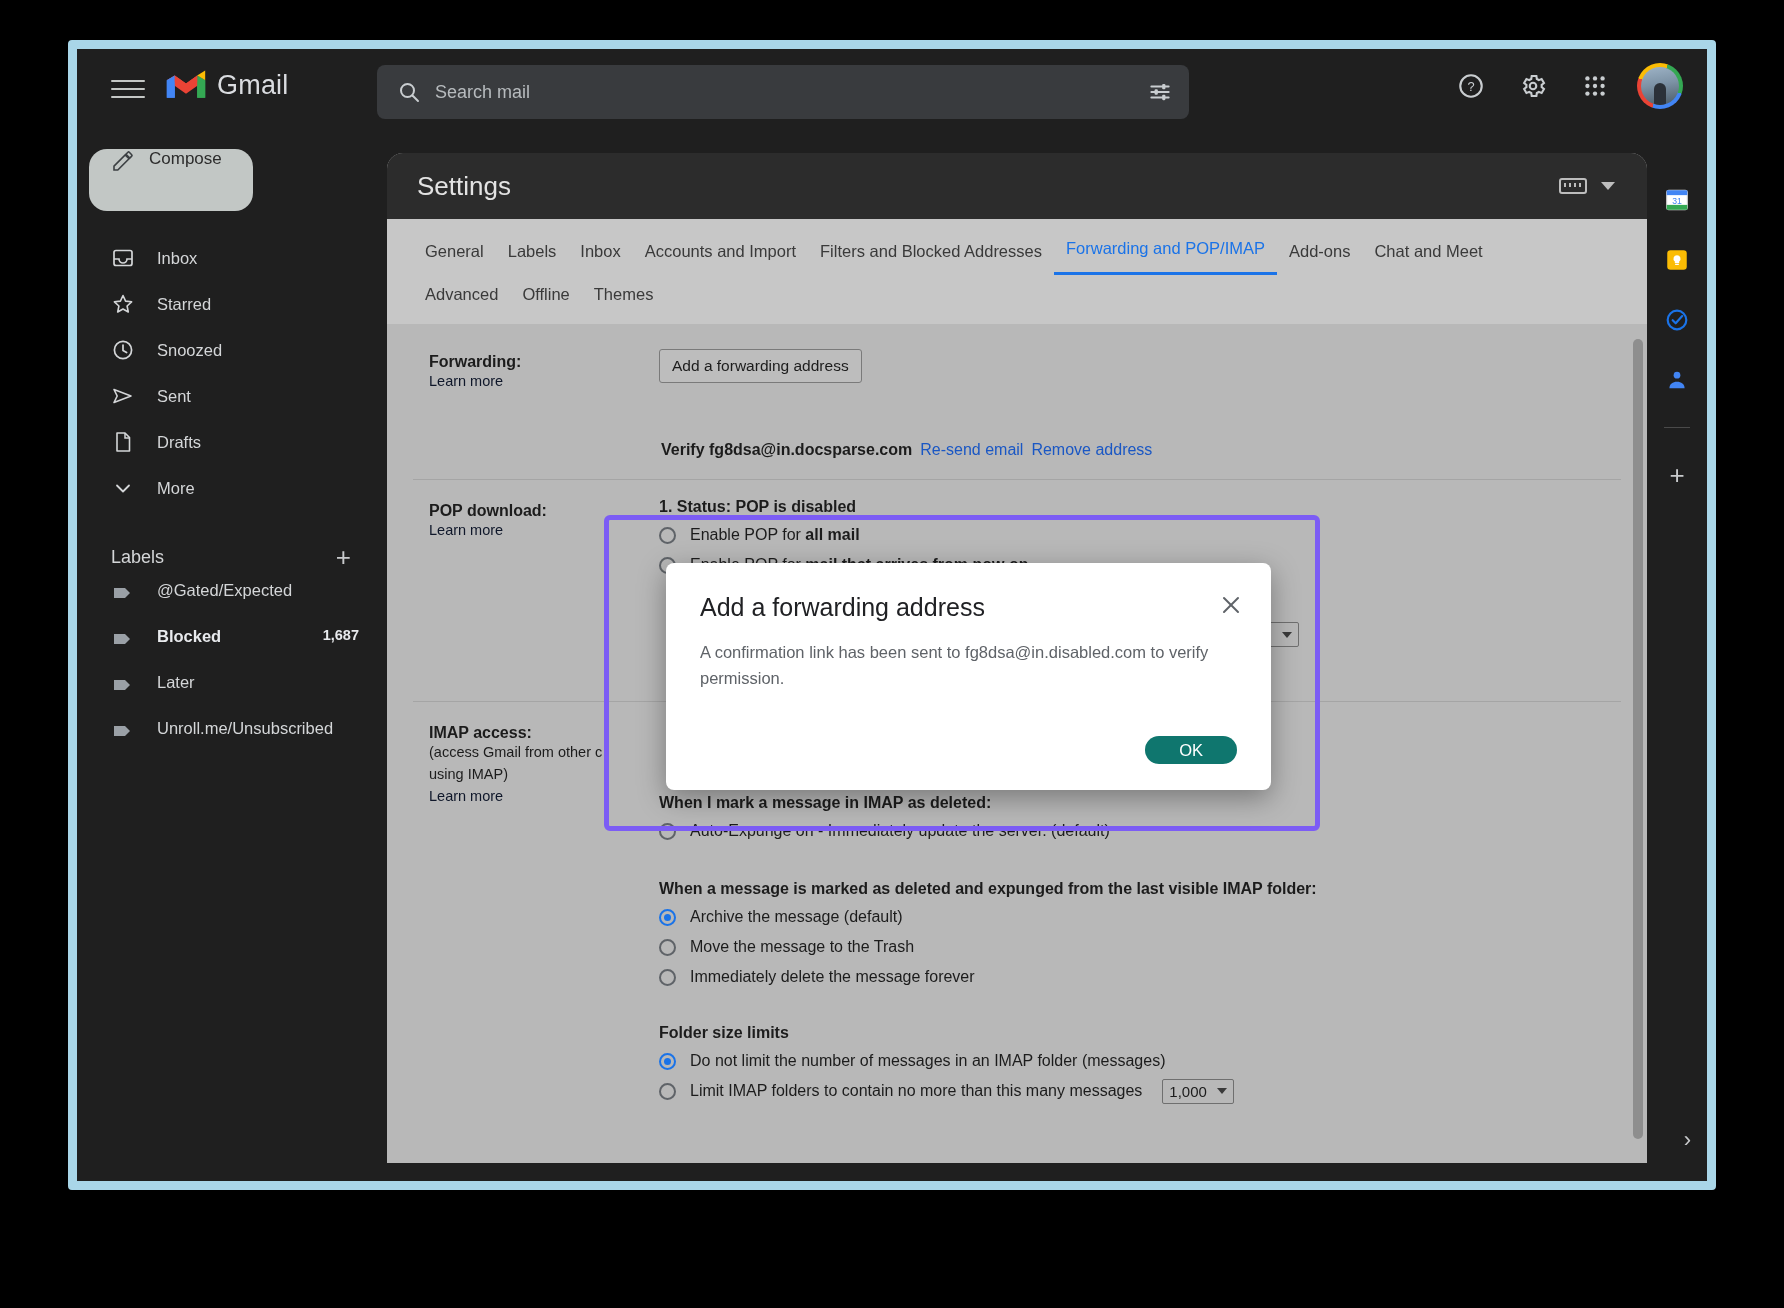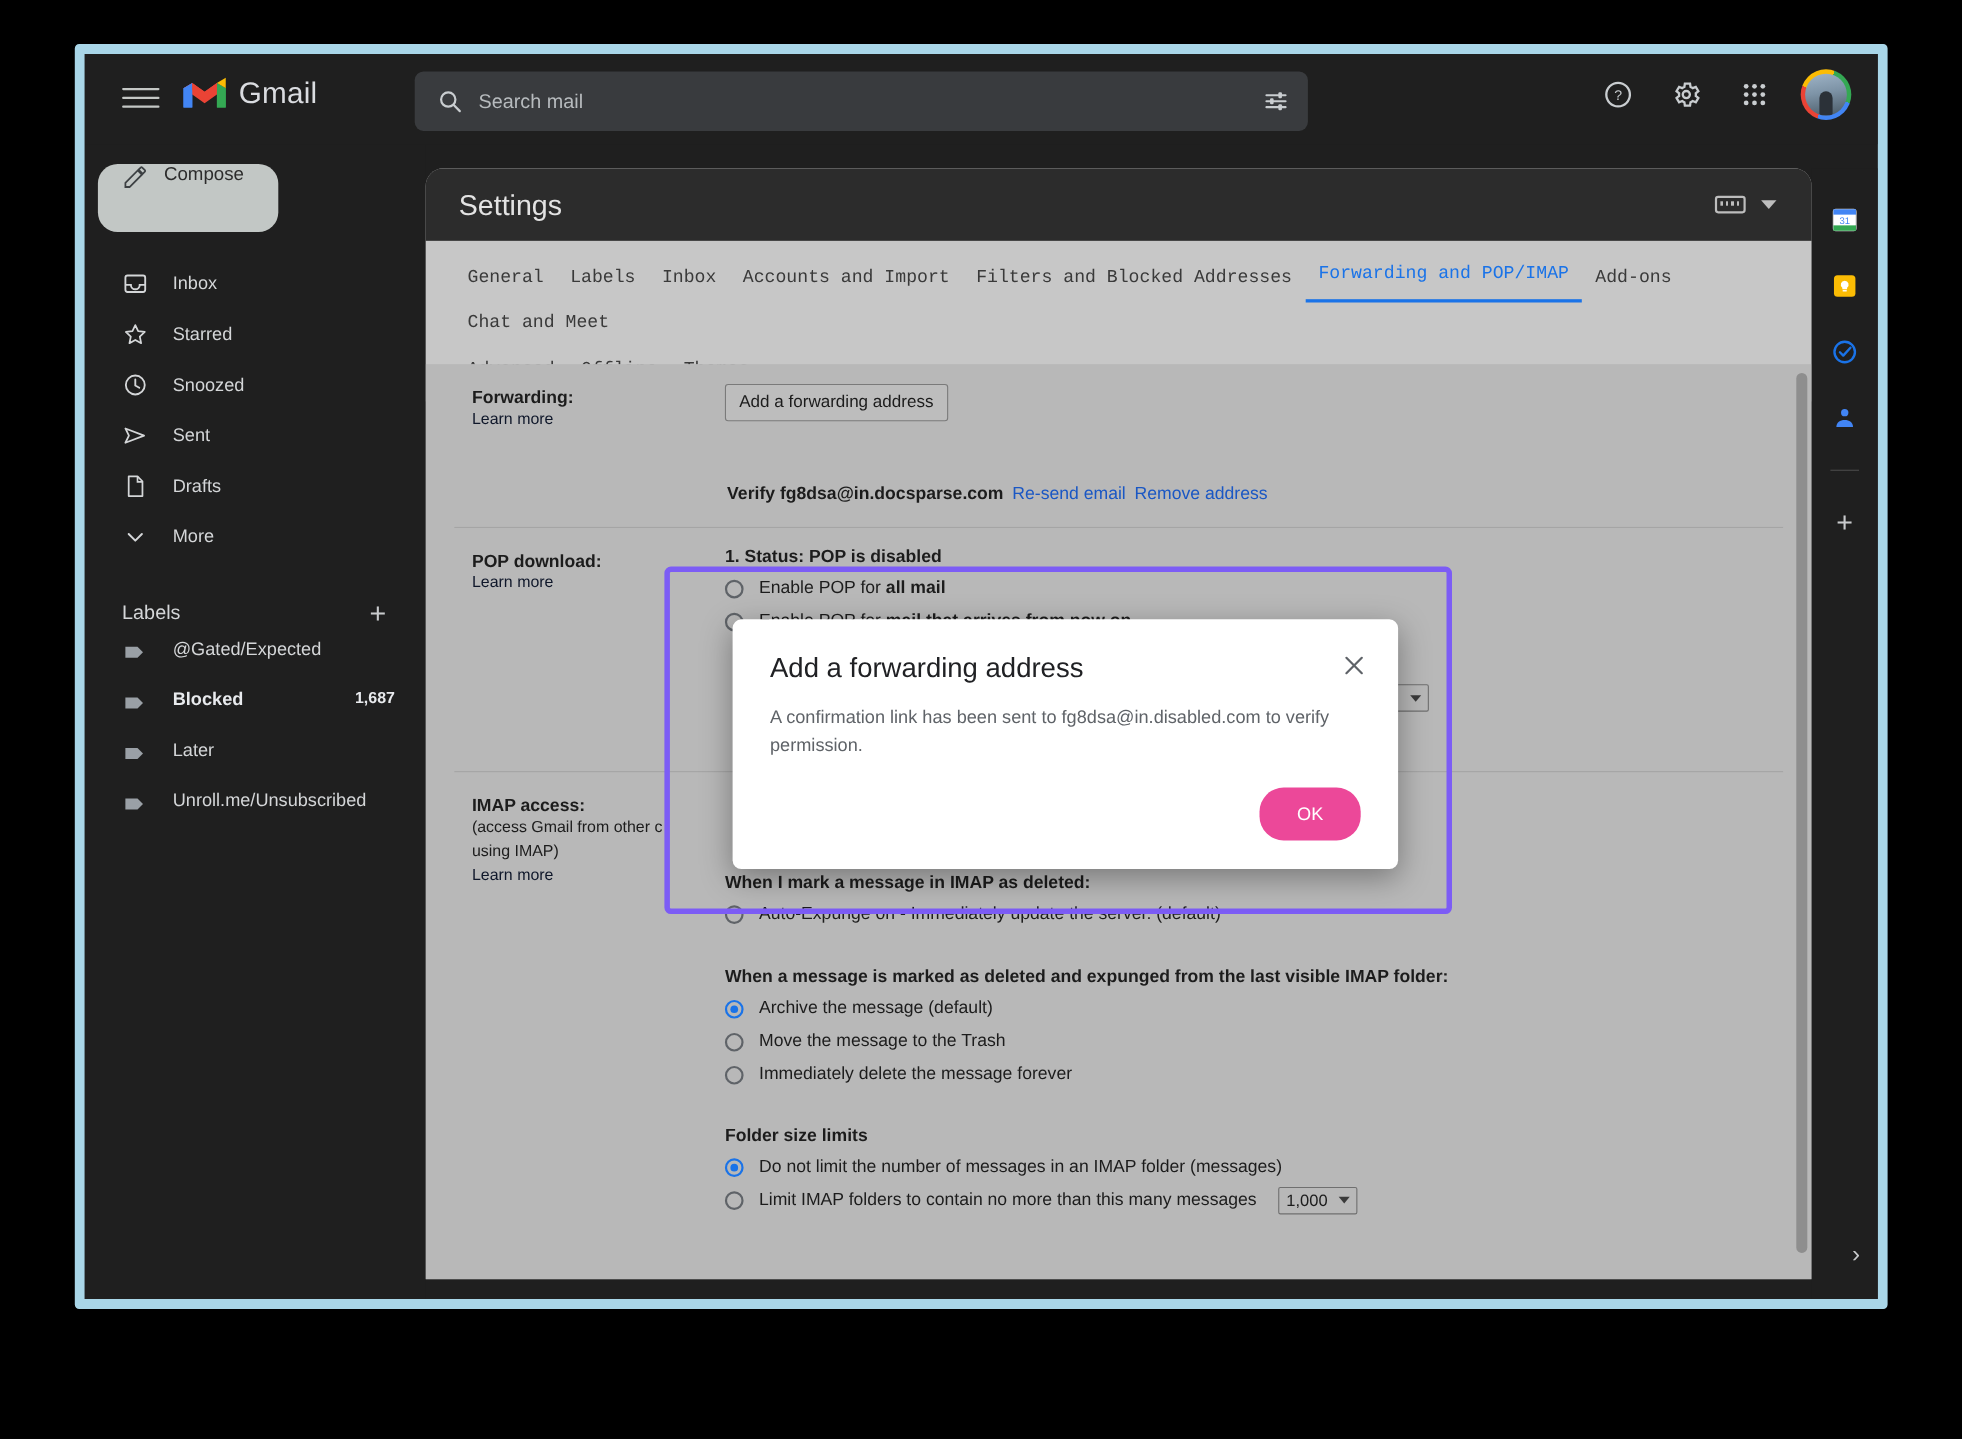--- a/index.html
+++ b/index.html
@@ -107,21 +107,21 @@
   .kb-icon { width: 28px; height: 16px; border: 2px solid #bdbdbd; border-radius: 3px; position: relative; }
   .kb-icon::after {
     content: ""; position: absolute; left: 3px; top: 3px; right: 3px; bottom: 5px;
     background: repeating-linear-gradient(90deg, #bdbdbd 0 2px, transparent 2px 5px);
   }
   .caret-dn { width: 0; height: 0; border-left: 7px solid transparent; border-right: 7px solid transparent; border-top: 8px solid #bdbdbd; }
 
   .tabsbar { position: absolute; left: 0; top: 66px; right: 0; background: #c7c7c7; padding: 12px 26px 6px 26px; }
   .tabrow { display: flex; align-items: flex-end; flex-wrap: wrap; gap: 0px; }
   .tab {
-    font-size: 16.5px; color: #3a3a3a; padding: 8px 12px 14px 12px; cursor: pointer; white-space: nowrap; font-family: Liberation Mono, monospace;
+    font-size: 16.5px; color: #3a3a3a; padding: 8px 12px 14px 12px; cursor: pointer; white-space: nowrap;
   }
   .tab.active { color: #1a73e8; border-bottom: 3px solid #1a73e8; }
   .tabrow2 { display: flex; gap: 0px; margin-top: 2px; }
 
   .settings-body {
     position: absolute; left: 0; top: 178px; right: 0; bottom: 0; background: #b8b8b8;
     overflow: hidden; font-size: 16px; color: #1c1c1c;
   }
   .srow { display: flex; padding: 0 26px; margin-left: 16px; }
   .slabel { width: 230px; flex: 0 0 230px; padding-top: 4px; }
@@ -184,22 +184,22 @@
     background: #fff; border-radius: 8px; box-shadow: 0 8px 28px rgba(0,0,0,.35); z-index: 50;
     padding: 30px 34px 0 34px;
   }
   .modal-title { font-size: 25px; color: #202124; font-weight: 400; }
   .modal-close {
     position: absolute; right: 26px; top: 28px; width: 28px; height: 28px; cursor: pointer;
     display: flex; align-items: center; justify-content: center;
   }
   .modal-body { margin-top: 18px; font-size: 16.5px; color: #5f6368; line-height: 1.55; max-width: 545px; }
   .modal-ok {
-    position: absolute; right: 34px; bottom: 26px; background: #ec4899; color: #fff;
-    border: 0; border-radius: 22px; height: 48px; padding: 0 34px; font-size: 16.5px; cursor: pointer;
+    position: absolute; right: 34px; bottom: 26px; background: #0f766e; color: #fff;
+    border: 0; border-radius: 22px; height: 28px; padding: 0 34px; font-size: 16.5px; cursor: pointer;
     font-family: "Liberation Sans", sans-serif;
   }
 </style>
 </head>
 <body>
 
 <div id="root">
   <div class="screen-frame">
     <div class="app">
 

